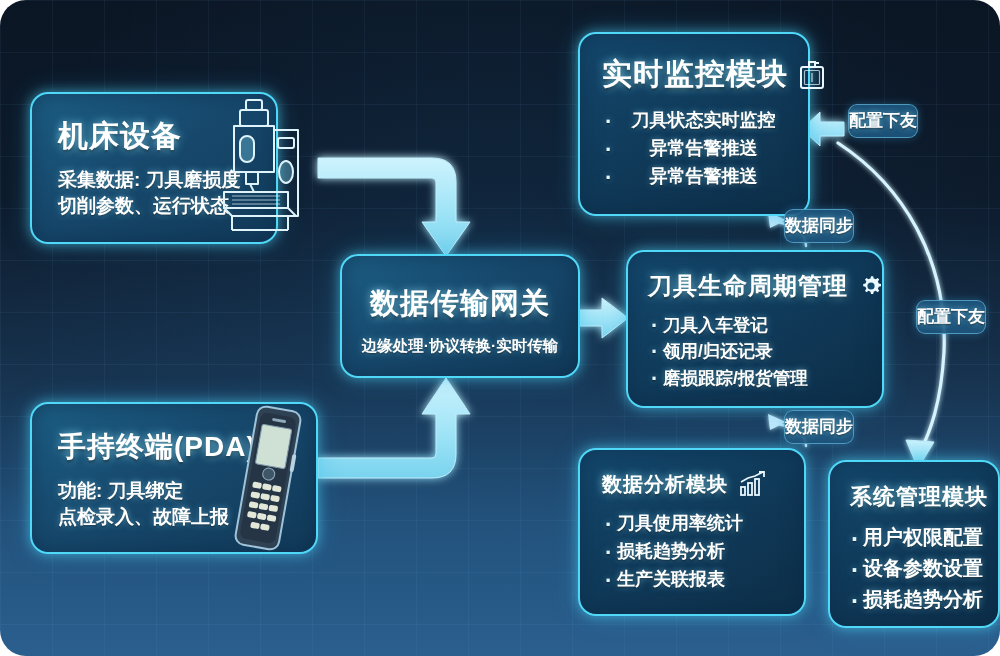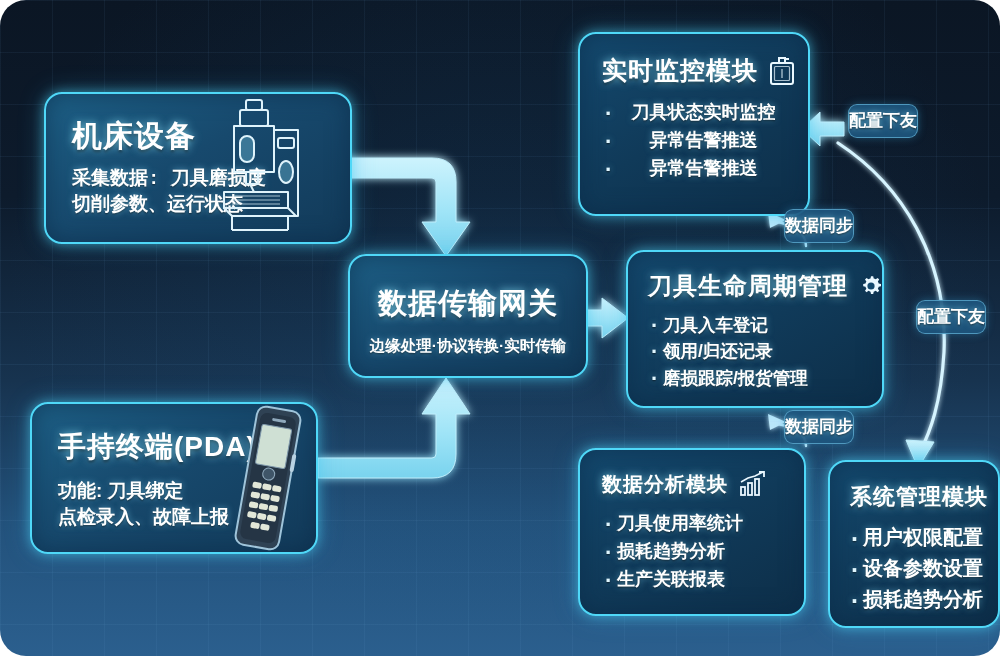--- a/index.html
+++ b/index.html
@@ -74,34 +74,34 @@
     text-shadow: 0 0 6px rgba(130,220,255,0.55), 0 1px 2px rgba(0,0,0,0.7);
     white-space: nowrap;
   }
   .bullets li::before {
     content: "·";
     position: absolute; left: 1px; top: -2px;
     font-size: 1.25em; color: #dff6ff;
   }
 
   
-  #card-machine { left: 44px; top: 92px; width: 308px; height: 152px; font-family: Liberation Mono, monospace; }
+  #card-machine { left: 30px; top: 92px; width: 248px; height: 152px; }
   #card-machine .card-title { font-size: 30px; margin: 8px 0 10px 8px; }
   #card-machine .card-sub { font-size: 19px; line-height: 1.35; margin-left: 8px; }
 
   #card-pda { left: 30px; top: 402px; width: 288px; height: 152px; }
   #card-pda .card-title { font-size: 28px; margin: 10px 0 12px 8px; }
   #card-pda .card-sub { font-size: 19px; line-height: 1.35; margin-left: 8px; }
 
-  #card-gateway { left: 348px; top: 254px; width: 240px; height: 124px; text-align: center; }
+  #card-gateway { left: 340px; top: 254px; width: 240px; height: 124px; text-align: center; }
   #card-gateway .card-title { font-size: 29px; justify-content: center; margin: 14px 0 12px; }
   #card-gateway .card-sub { font-size: 15.5px; }
 
   #card-monitor { left: 578px; top: 32px; width: 232px; height: 184px; }
-  #card-monitor .card-title { font-size: 25px; margin: 6px 0 12px 4px; }
+  #card-monitor .card-title { font-size: 30px; margin: 6px 0 12px 4px; }
   #card-monitor .bullets { font-size: 18px; line-height: 1.55; margin-left: 6px; text-align: center; }
 
   #card-lifecycle { left: 626px; top: 250px; width: 258px; height: 158px; }
   #card-lifecycle .card-title { font-size: 24px; margin: 4px 0 10px 2px; }
   #card-lifecycle .bullets { font-size: 17.5px; line-height: 1.5; margin-left: 4px; }
 
   #card-analysis { left: 578px; top: 448px; width: 228px; height: 168px; }
   #card-analysis .card-title { font-size: 20px; margin: 6px 0 12px 4px; }
   #card-analysis .bullets { font-size: 18px; line-height: 1.55; margin-left: 6px; }
 

